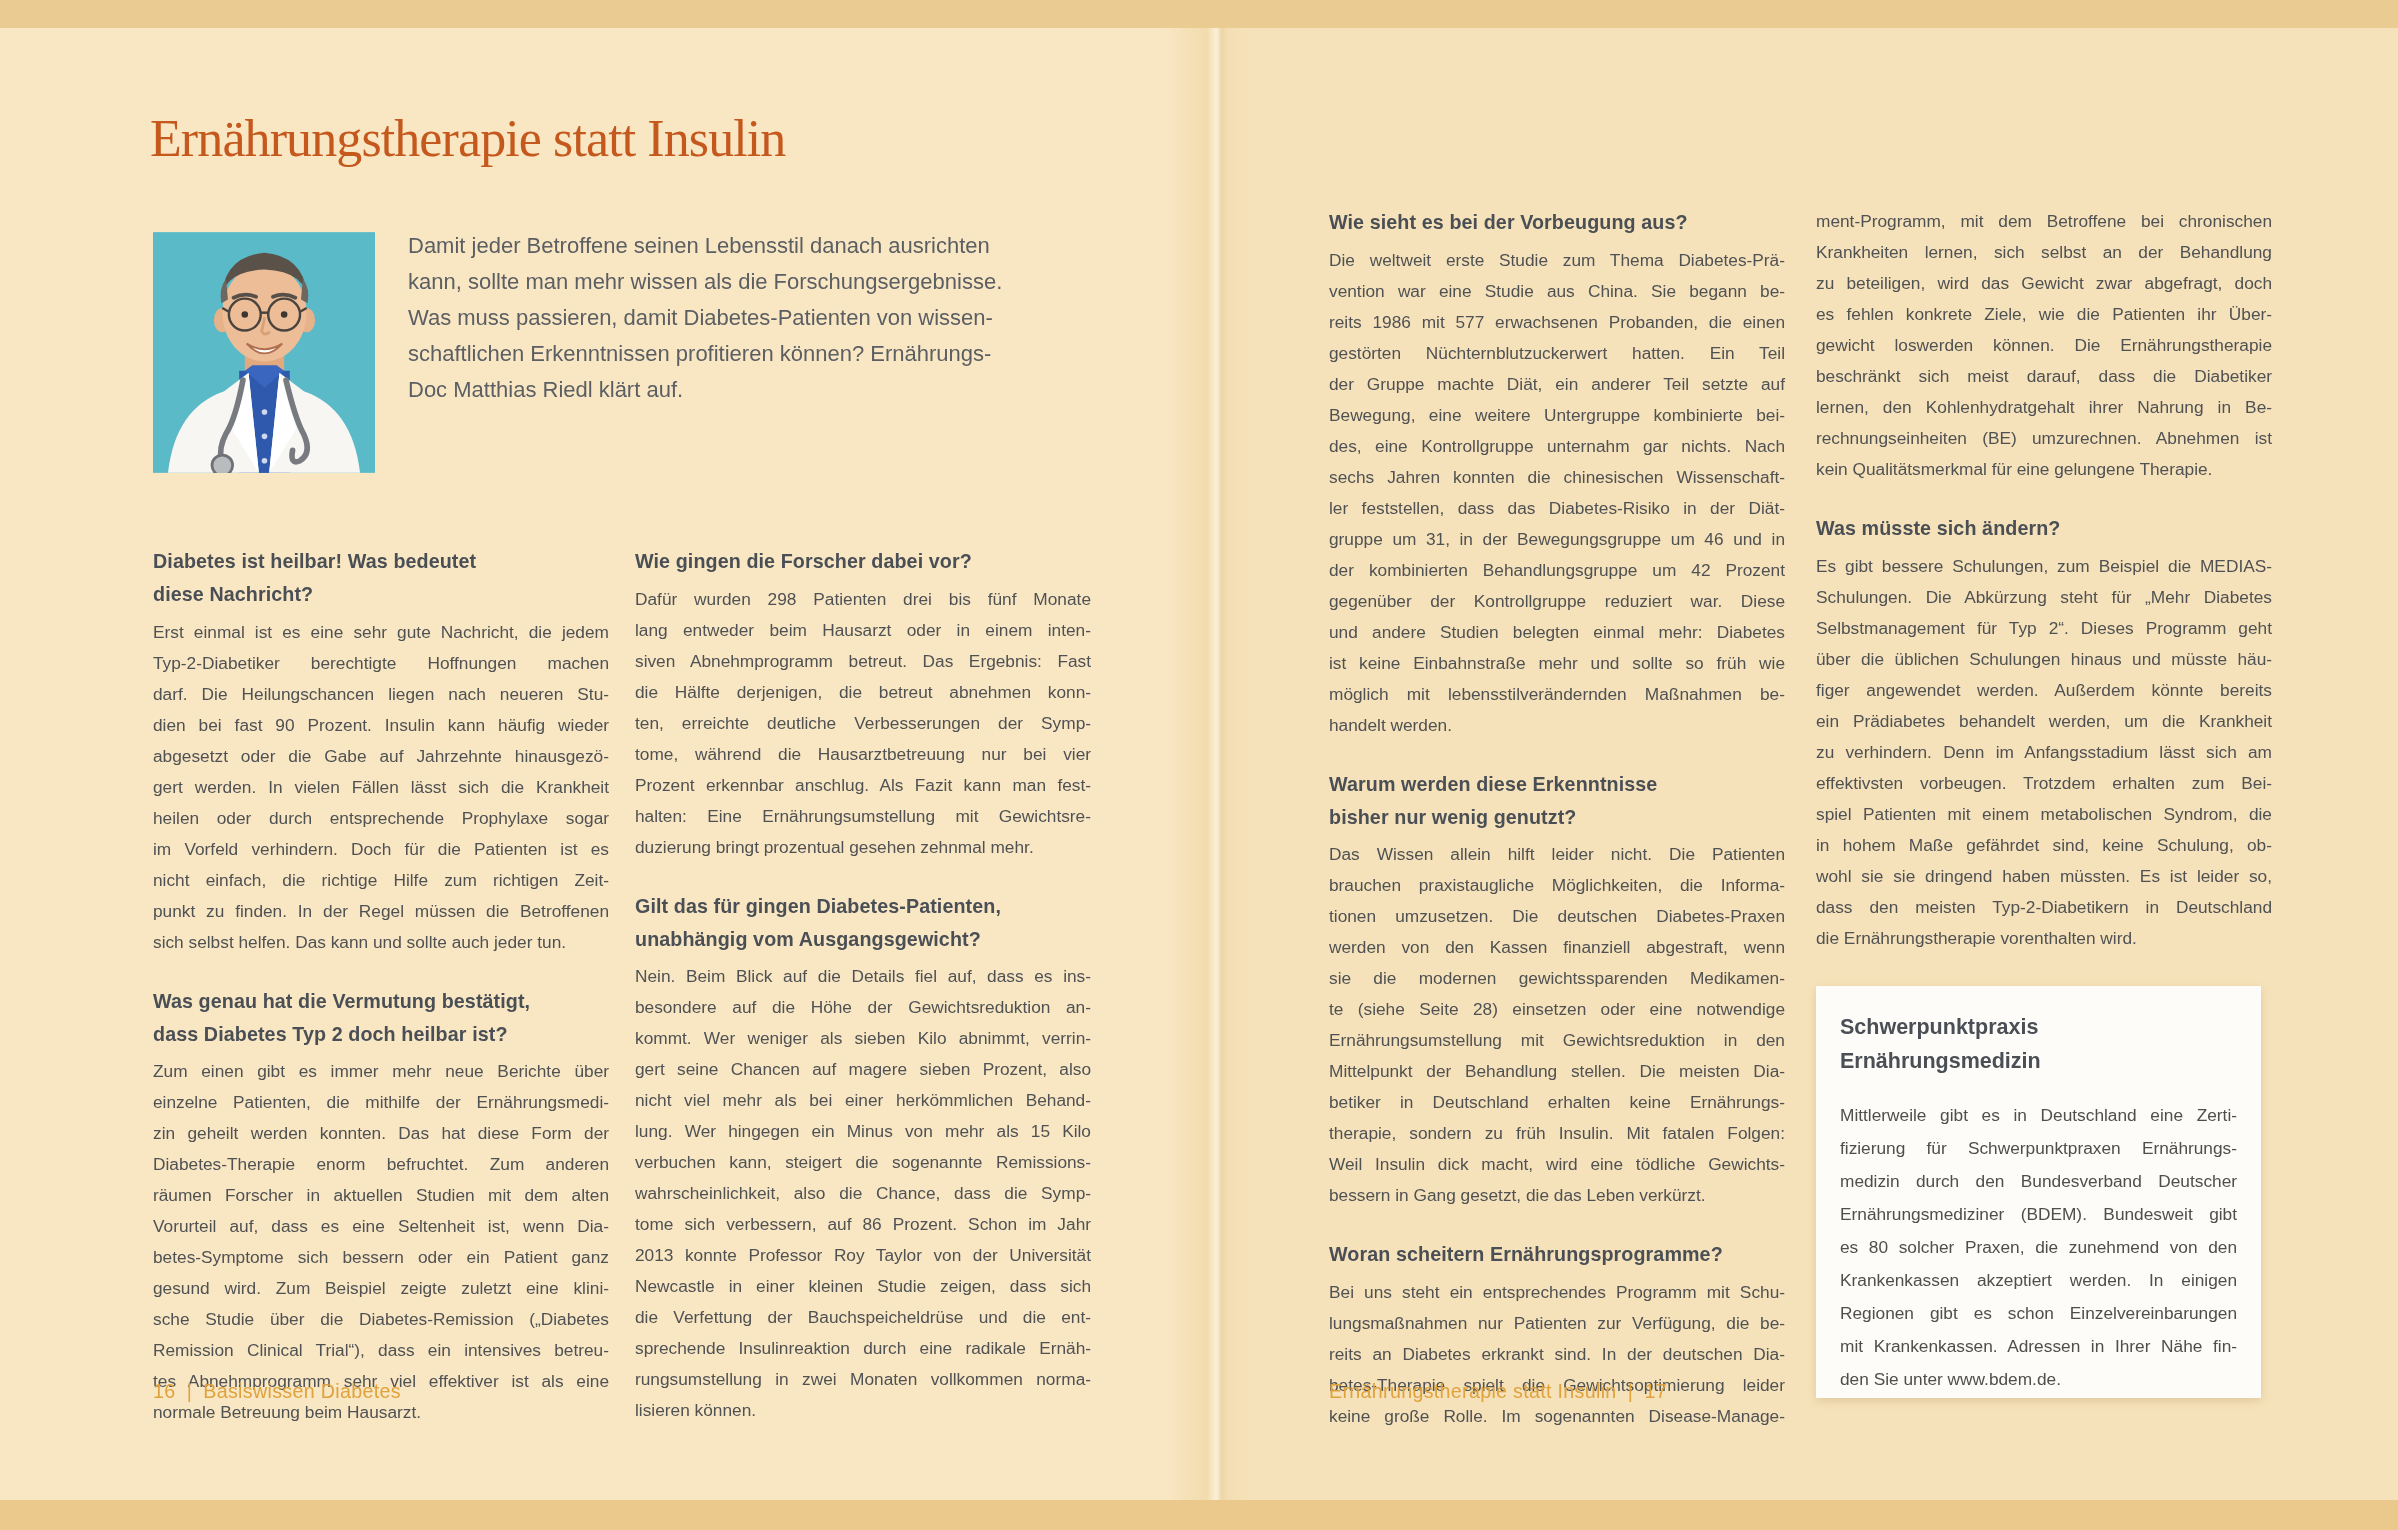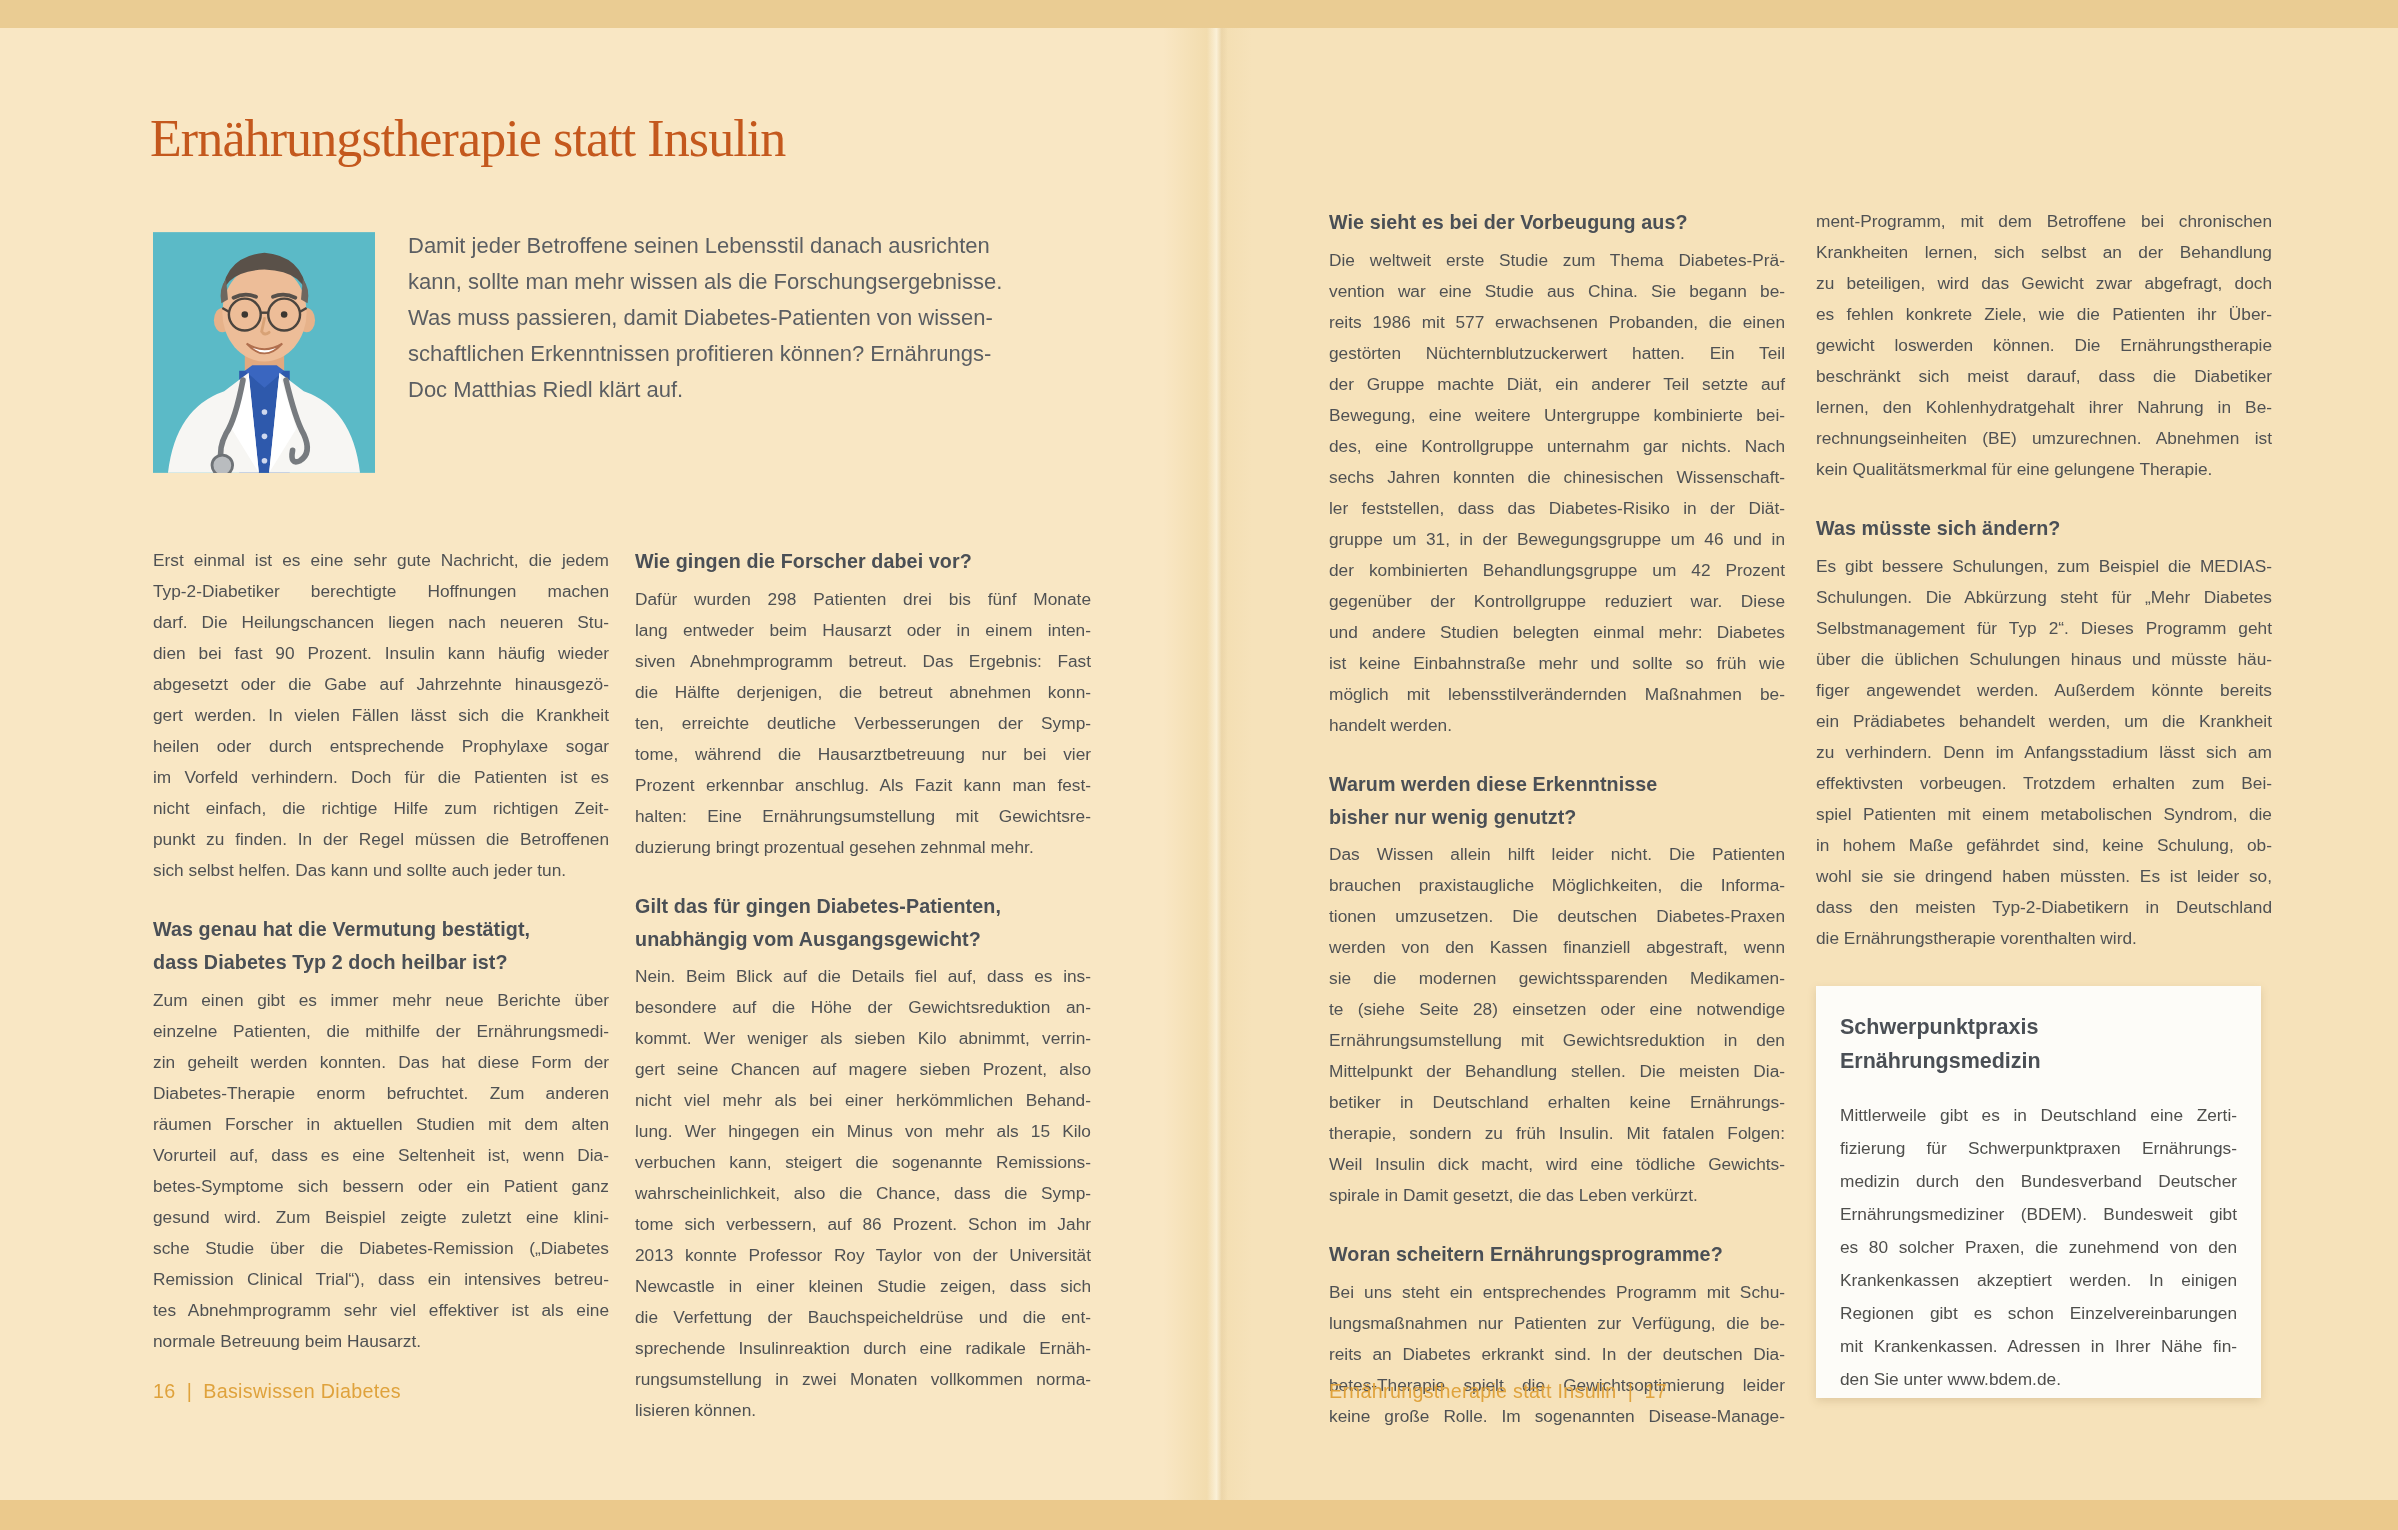--- a/index.html
+++ b/index.html
@@ -101,20 +101,24 @@
 
   <div class="intro">
       <div class="intro-line">Damit jeder Betroffene seinen Lebensstil danach ausrichten</div>
       <div class="intro-line">kann, sollte man mehr wissen als die Forschungsergebnisse.</div>
       <div class="intro-line">Was muss passieren, damit Diabetes-Patienten von wissen-</div>
       <div class="intro-line">schaftlichen Erkenntnissen profitieren können? Ernährungs-</div>
       <div class="intro-line last">Doc Matthias Riedl klärt auf.</div>
     </div>
 
   <div class="col" id="lcol1">
+      <div class="heading">
+        <div class="heading-line">Diabetes ist heilbar! Was bedeutet</div>
+        <div class="heading-line">diese Nachricht?</div>
+      </div>
       <div class="para">
         <div class="line">Erst einmal ist es eine sehr gute Nachricht, die jedem</div>
         <div class="line">Typ-2-Diabetiker berechtigte Hoffnungen machen</div>
         <div class="line">darf. Die Heilungschancen liegen nach neueren Stu-</div>
         <div class="line">dien bei fast 90 Prozent. Insulin kann häufig wieder</div>
         <div class="line">abgesetzt oder die Gabe auf Jahrzehnte hinausgezö-</div>
         <div class="line">gert werden. In vielen Fällen lässt sich die Krankheit</div>
         <div class="line">heilen oder durch entsprechende Prophylaxe sogar</div>
         <div class="line">im Vorfeld verhindern. Doch für die Patienten ist es</div>
         <div class="line">nicht einfach, die richtige Hilfe zum richtigen Zeit-</div>
@@ -208,21 +212,21 @@
         <div class="line">brauchen praxistaugliche Möglichkeiten, die Informa-</div>
         <div class="line">tionen umzusetzen. Die deutschen Diabetes-Praxen</div>
         <div class="line">werden von den Kassen finanziell abgestraft, wenn</div>
         <div class="line">sie die modernen gewichtssparenden Medikamen-</div>
         <div class="line">te (siehe Seite 28) einsetzen oder eine notwendige</div>
         <div class="line">Ernährungsumstellung mit Gewichtsreduktion in den</div>
         <div class="line">Mittelpunkt der Behandlung stellen. Die meisten Dia-</div>
         <div class="line">betiker in Deutschland erhalten keine Ernährungs-</div>
         <div class="line">therapie, sondern zu früh Insulin. Mit fatalen Folgen:</div>
         <div class="line">Weil Insulin dick macht, wird eine tödliche Gewichts-</div>
-        <div class="line last">spirale in Damit gesetzt, die das Leben verkürzt.</div>
+        <div class="line last">bessern in Gang gesetzt, die das Leben verkürzt.</div>
       </div>
       <div class="heading">
         <div class="heading-line">Woran scheitern Ernährungsprogramme?</div>
       </div>
       <div class="para">
         <div class="line">Bei uns steht ein entsprechendes Programm mit Schu-</div>
         <div class="line">lungsmaßnahmen nur Patienten zur Verfügung, die be-</div>
         <div class="line">reits an Diabetes erkrankt sind. In der deutschen Dia-</div>
         <div class="line">betes-Therapie spielt die Gewichtsoptimierung leider</div>
         <div class="line">keine große Rolle. Im sogenannten Disease-Manage-</div>

